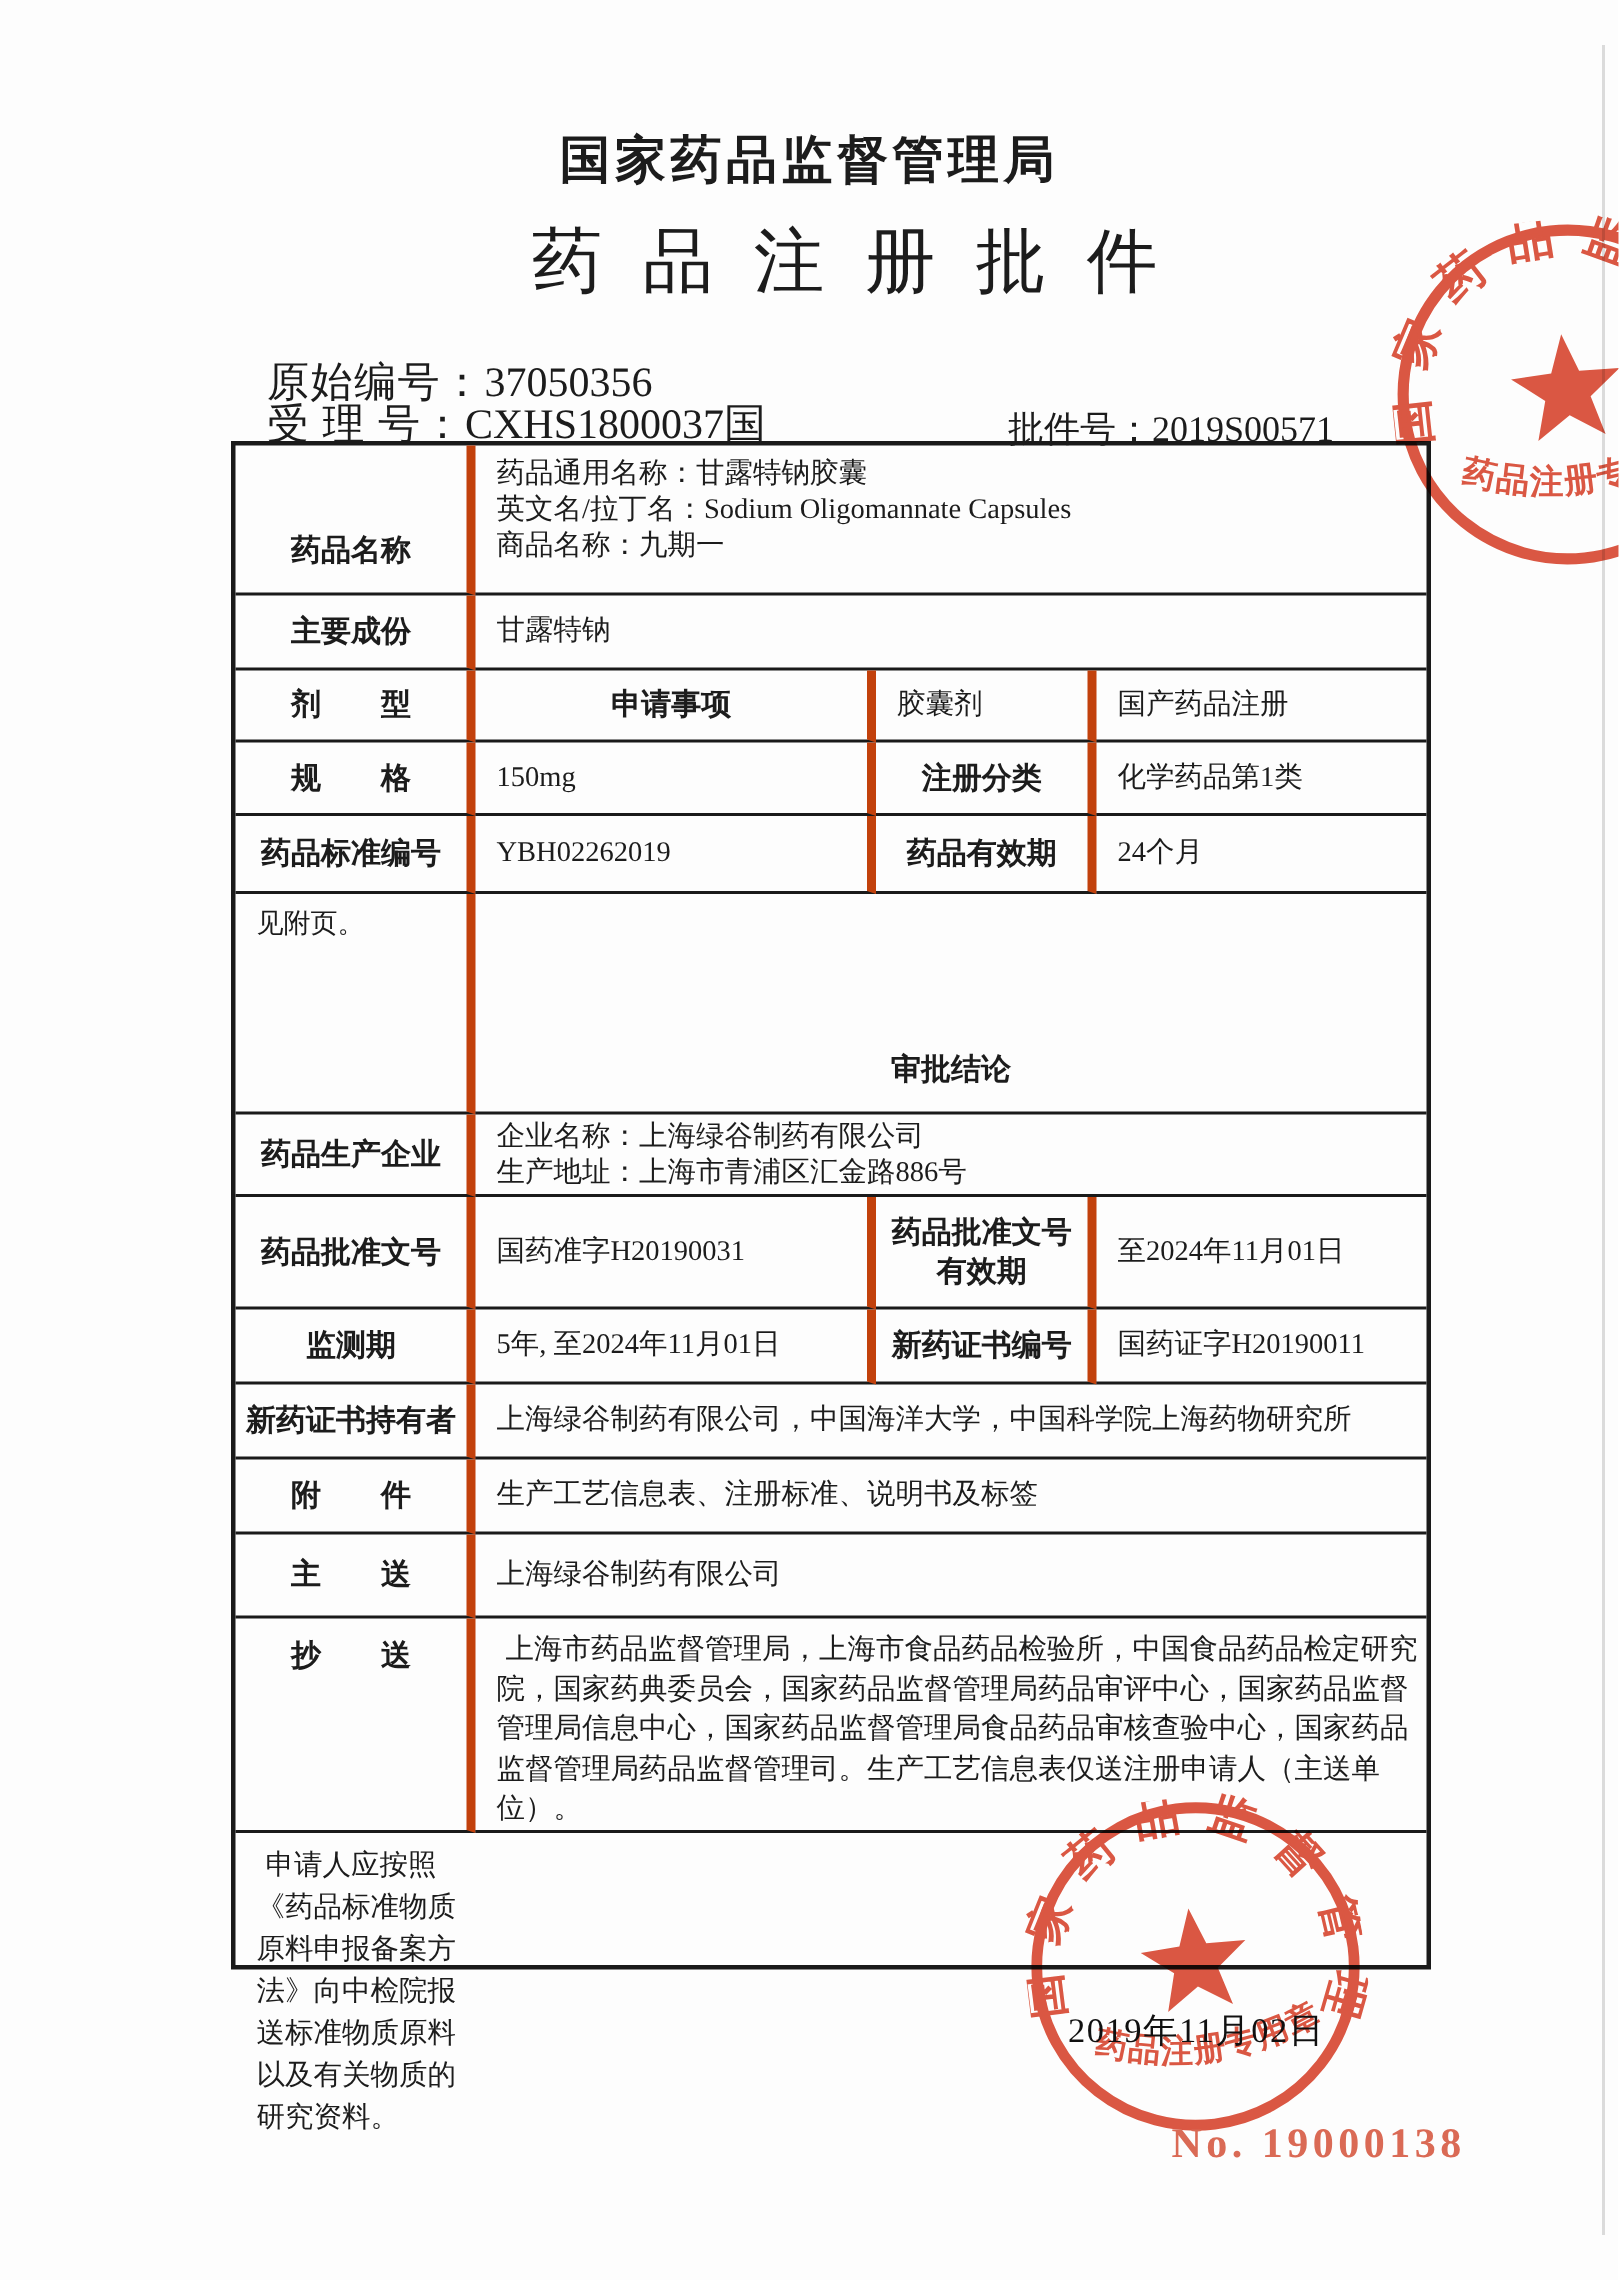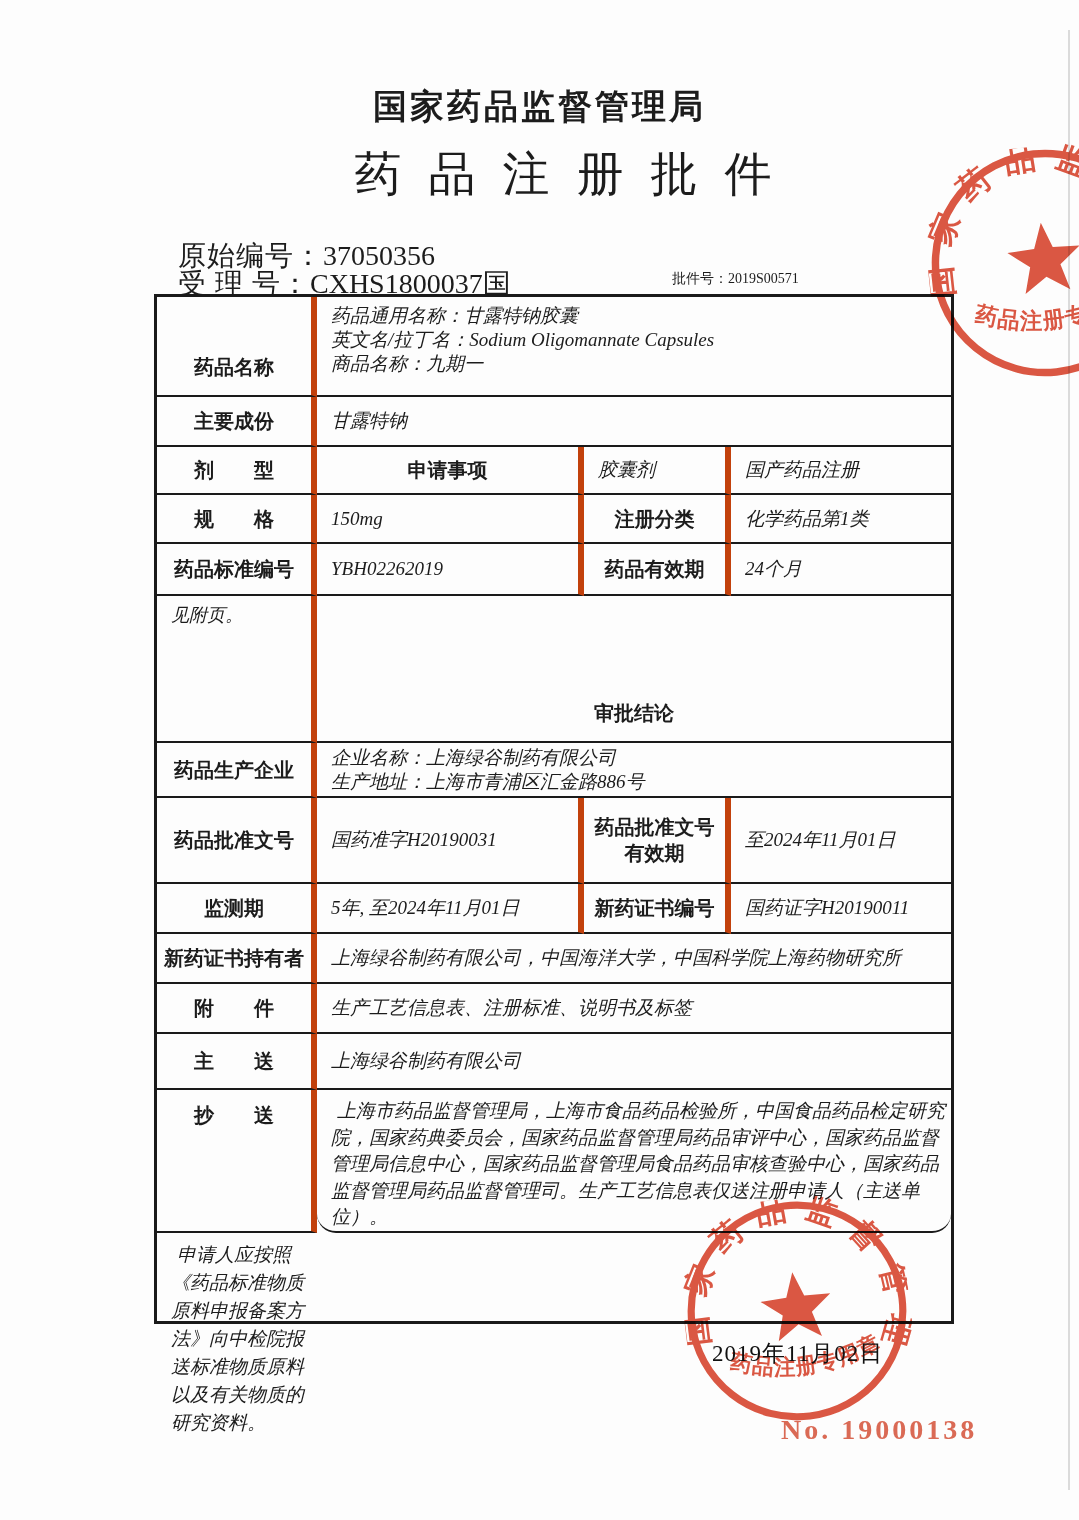--- a/index.html
+++ b/index.html
@@ -9,37 +9,37 @@
   .scan-edge{position:absolute;left:1068px;top:30px;width:2px;height:1460px;
              background:#c9c9c9;opacity:.65;}
   
   .agency{position:absolute;top:84px;left:0;width:100%;text-align:center;
           font-size:34px;font-weight:700;letter-spacing:3px;}
   .doc-title{position:absolute;top:143px;left:0;width:100%;text-align:center;
           font-size:47px;font-weight:400;letter-spacing:27px;padding-left:37px;}
   
   .meta{position:absolute;left:178px;top:242px;font-size:28px;line-height:28px;}
   .meta .lbl{letter-spacing:1px;}
-  .approval{position:absolute;left:672px;top:270px;font-size:14px;}
+  .approval{position:absolute;left:672px;top:270px;font-size:24px;}
   
   .grid-table{position:absolute;left:154px;top:294px;width:800px;
               border:3px solid #1a1a1a;box-sizing:border-box;background:transparent;}
   .row{display:grid;}
   .cols2{grid-template-columns:160px 634px;}
   .cols4{grid-template-columns:160px 267px 147px 220px;}
   .cell{border-right:6px solid #c2410c;border-bottom:2px solid #1a1a1a;
         box-sizing:border-box;display:flex;flex-direction:column;justify-content:center;}
   .row .cell:last-child{border-right:none;}
   .row.last .cell{border-bottom:none;}
   .label{align-items:center;text-align:center;font-weight:700;font-size:20px;line-height:26px;}
   .label.bottom{justify-content:flex-end;padding-bottom:15px;}
-  .value{padding-left:14px;padding-right:0;font-size:19px;line-height:24px;font-style:italic;}
+  .value{padding-left:14px;padding-right:0;font-size:19px;line-height:24px;}
   .value.top{justify-content:flex-start;padding-top:7px;}
   .value.small{font-size:18px;}
-  .value.para{justify-content:flex-start;padding-top:8px;line-height:26.5px;text-indent:6px;border-radius:19px;}
+  .value.para{justify-content:flex-start;padding-top:8px;line-height:26.5px;text-indent:6px;}
   .value.para2{justify-content:flex-start;padding-top:13px;line-height:28px;text-indent:6px;}
   
   .issue-date{position:absolute;left:712px;top:1338px;font-size:23px;letter-spacing:1px;
               color:#101010;z-index:3;}
   .serial-no{position:absolute;left:737px;top:1414px;font-size:28px;font-weight:700;
              letter-spacing:3px;color:#da6a55;z-index:3;margin-left:44px;}
   
   .stamp{position:absolute;mix-blend-mode:multiply;opacity:.92;z-index:2;}
   .stamp-top{left:928px;top:146px;width:234px;height:234px;transform:rotate(-6deg);}
   .stamp-bottom{left:684px;top:1198px;width:226px;height:226px;transform:rotate(-7deg);}
@@ -103,21 +103,21 @@
     </div>
 
     <div class="row cols2" style="height:55px">
       <div class="cell label">药品生产企业</div>
       <div class="cell value">
         <div>企业名称：上海绿谷制药有限公司</div>
         <div>生产地址：上海市青浦区汇金路886号</div>
       </div>
     </div>
 
-    <div class="row cols4" style="height:86px">
+    <div class="row cols4" style="height:75px">
       <div class="cell label">药品批准文号</div>
       <div class="cell value">国药准字H20190031</div>
       <div class="cell label">
         <div>药品批准文号</div>
         <div>有效期</div>
       </div>
       <div class="cell value">至2024年11月01日</div>
     </div>
 
     <div class="row cols4" style="height:50px">

